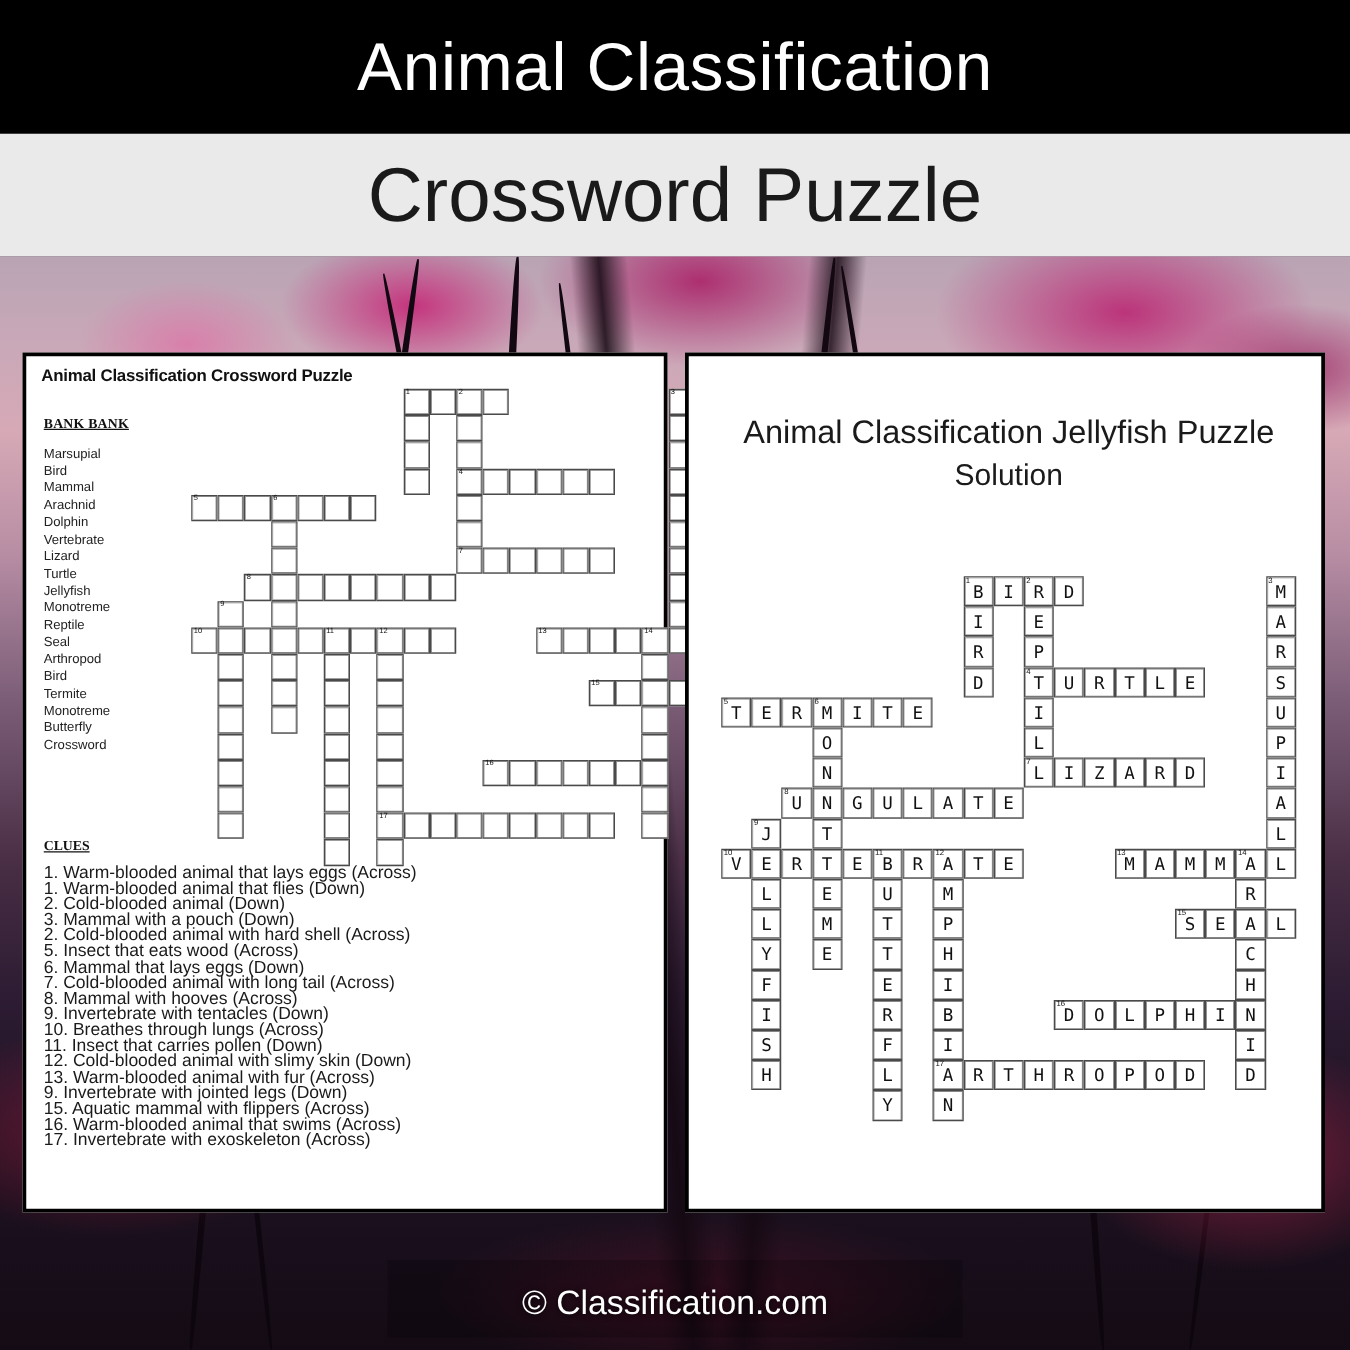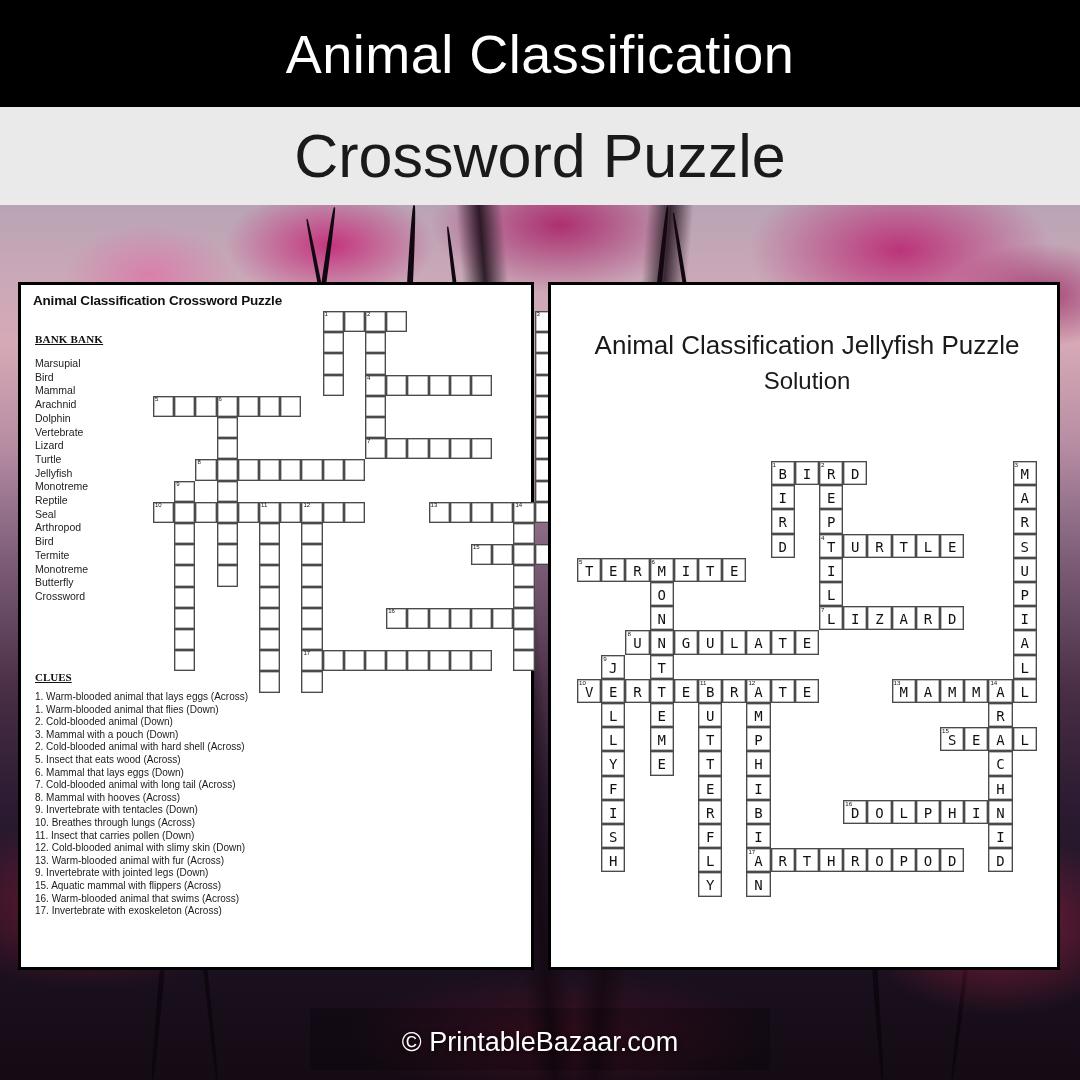--- a/index.html
+++ b/index.html
@@ -103,21 +103,21 @@
   }
 
   .clues-title {
     position: absolute; left: 14px; top: 386px;
     font-size: 11px; font-weight: bold; color: #111;
     font-family: "Liberation Serif", serif;
     text-decoration: underline;
   }
   .clues-list {
     position: absolute; left: 14px; top: 406px; width: 300px;
-    font-size: 10px; line-height: 12.6px; color: #1a1a1a; list-style: none;
+    font-size: 14px; line-height: 12.6px; color: #1a1a1a; list-style: none;
   }
 
   .sol-heading {
     position: absolute; left: 22px; top: 42px; width: 468px;
     text-align: center; font-size: 26px; line-height: 36px;
     color: #1a1a1a; font-weight: 400;
   }
   .sol-heading .sub2 { font-size: 24px; }
 
   
@@ -751,13 +751,13 @@
       <div class="cell" style="left: 338.8px; top: 387.2px; width: 24.2px; height: 24.2px;">
         <span class="ltr" style="font-size: 14px;">O</span>
       </div>
       <div class="cell" style="left: 363px; top: 387.2px; width: 24.2px; height: 24.2px;">
         <span class="ltr" style="font-size: 14px;">D</span>
       </div>
     </div>
 </div>
 
 <div class="watermark-plate"></div>
-<div class="watermark">© PrintableBazaar.com</div>
+<div class="watermark">© Classification.com</div>
 
 </body></html>

